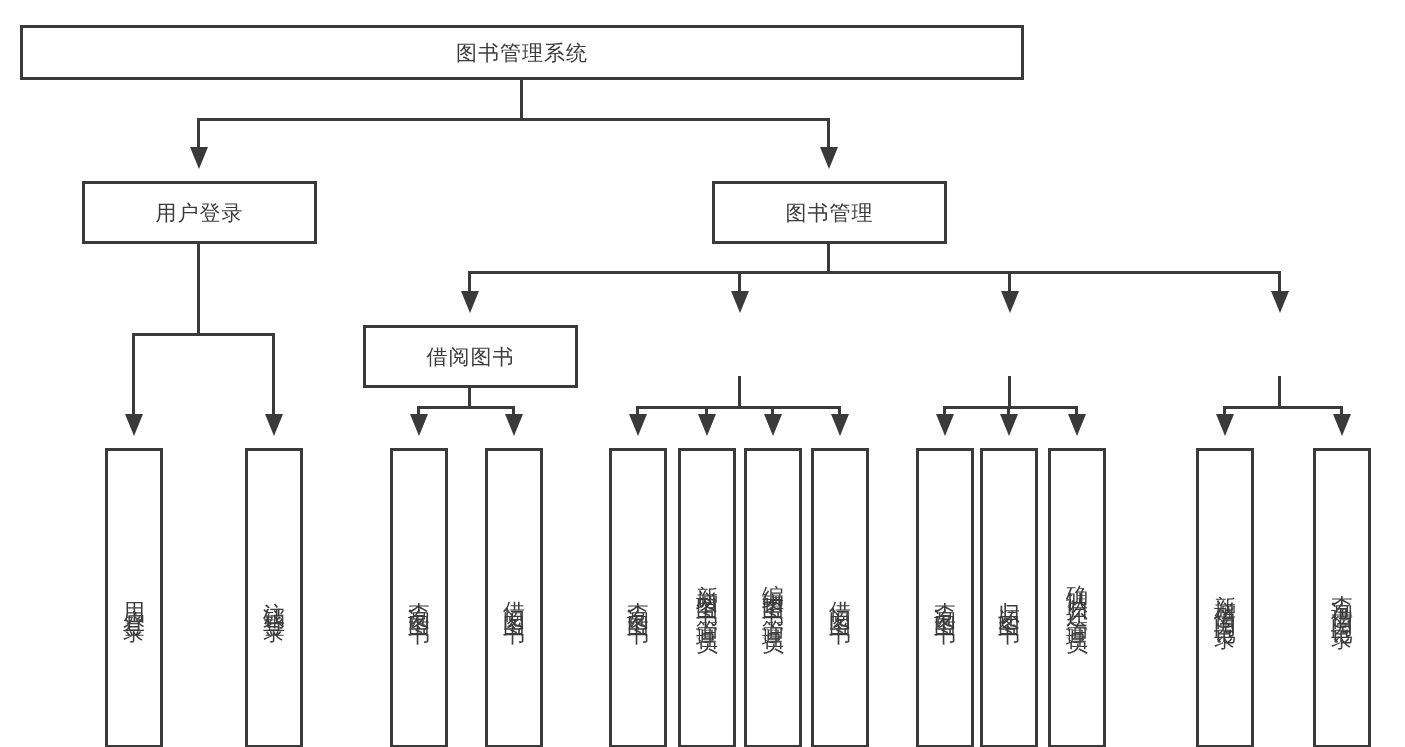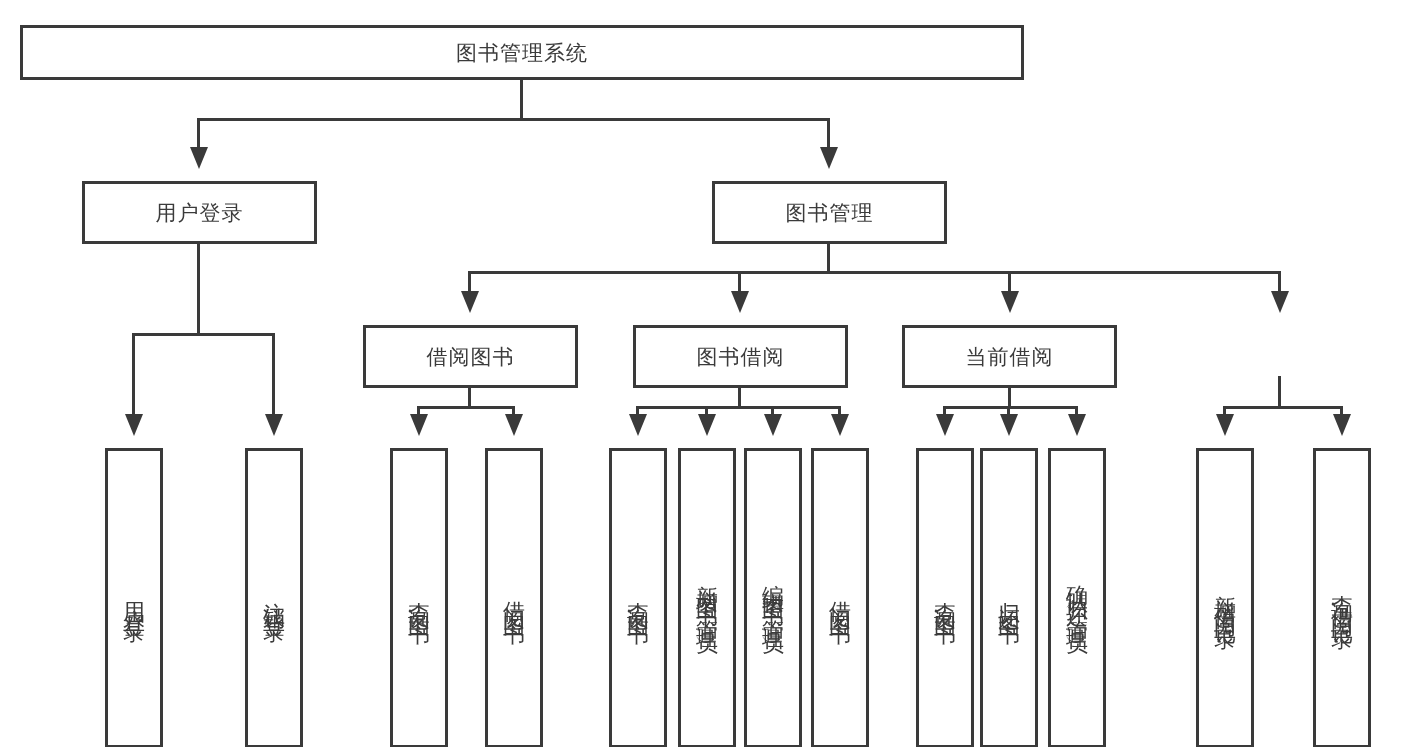--- a/index.html
+++ b/index.html
@@ -91,26 +91,20 @@
   <div class="vline" style="left:1008px;top:271px;height:22px;"></div>
   <div class="vline" style="left:1278px;top:271px;height:22px;"></div>
   <div class="arr" style="left:461px;top:291px;"></div>
   <div class="arr" style="left:731px;top:291px;"></div>
   <div class="arr" style="left:1001px;top:291px;"></div>
   <div class="arr" style="left:1271px;top:291px;"></div>
 
   <div class="box hbox" style="left:363px;top:313px;width:215px;height:63px;">
     <span>借阅图书</span>
   </div>
-  <div class="box hbox" style="left:633px;top:313px;width:215px;height:63px;">
-    <span>图书借阅</span>
-  </div>
-  <div class="box hbox" style="left:902px;top:313px;width:215px;height:63px;">
-    <span>当前借阅</span>
-  </div>
 
   <div class="vline" style="left:468px;top:376px;height:32px;"></div>
   <div class="hline" style="left:417px;top:406px;width:98px;"></div>
   <div class="vline" style="left:417px;top:406px;height:10px;"></div>
   <div class="vline" style="left:512px;top:406px;height:10px;"></div>
   <div class="arr" style="left:410px;top:414px;"></div>
   <div class="arr" style="left:505px;top:414px;"></div>
 
   <div class="vline" style="left:738px;top:376px;height:32px;"></div>
   <div class="hline" style="left:636px;top:406px;width:205px;"></div>

